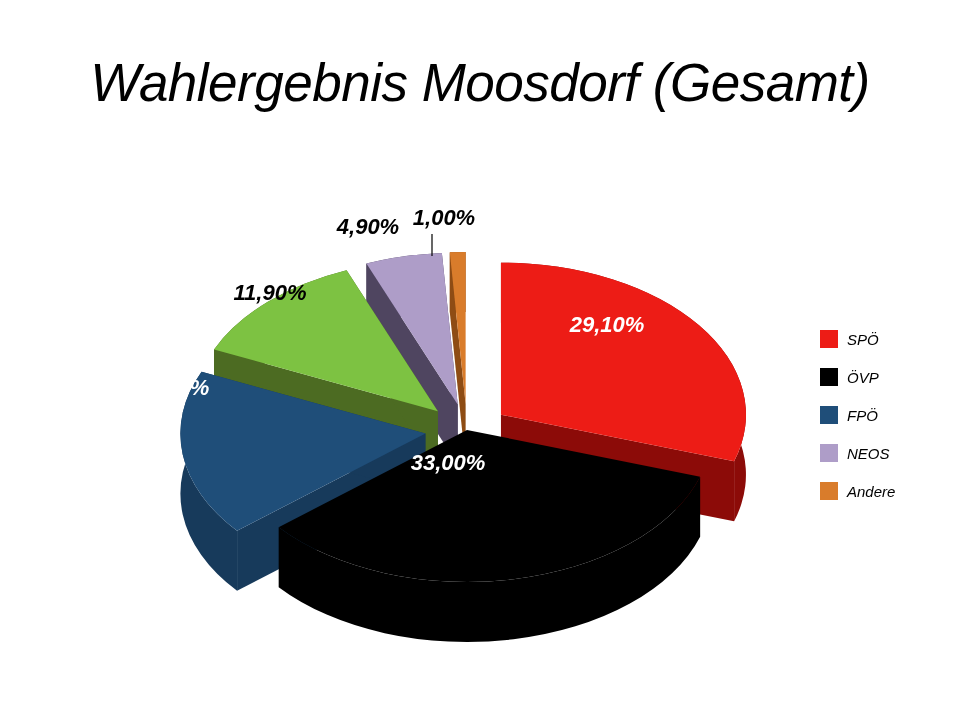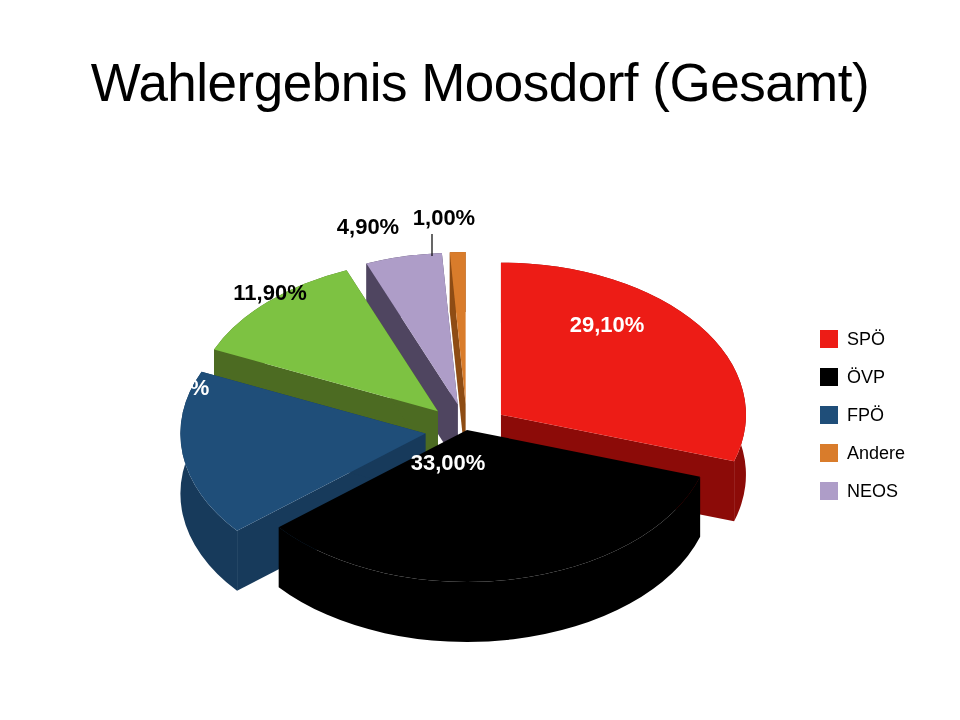--- a/index.html
+++ b/index.html
@@ -12,20 +12,21 @@
     height: 720px;
     font-family: "Liberation Sans", sans-serif;
     overflow: hidden;
     position: relative;
   }
   #slide {
     position: relative;
     width: 960px;
     height: 514px;
     background: #ffffff;
+    font-style: italic;
   }
   #chart-title {
     position: absolute;
     left: 0;
     top: 52px;
     width: 960px;
     text-align: center;
     font-family: "Liberation Sans", sans-serif;
     font-size: 53px;
     font-weight: 400;
@@ -52,21 +53,21 @@
     height: 38px;
   }
   .legend-swatch {
     width: 18px;
     height: 18px;
     flex: 0 0 18px;
     margin-right: 9px;
   }
   .legend-label {
     font-family: "Liberation Sans", sans-serif;
-    font-size: 18px;
+    font-size: 15px;
     color: #000000;
     line-height: 1;
     white-space: nowrap;
   }
   .slice-label {
     font-family: "Liberation Sans", sans-serif;
     font-weight: bold;
     font-size: 22px;
     white-space: nowrap;
     pointer-events: none;
@@ -128,22 +129,22 @@
       </div>
       <div class="legend-row">
         <span class="legend-swatch" style="background: rgb(0, 0, 0);"></span>
         <span class="legend-label">ÖVP</span>
       </div>
       <div class="legend-row">
         <span class="legend-swatch" style="background: rgb(31, 78, 121);"></span>
         <span class="legend-label">FPÖ</span>
       </div>
       <div class="legend-row">
+        <span class="legend-swatch" style="background: rgb(174, 157, 200);"></span>
+        <span class="legend-label">NEOS</span>
+      </div>
+      <div class="legend-row">
         <span class="legend-swatch" style="background: rgb(217, 124, 43);"></span>
         <span class="legend-label">Andere</span>
-      </div>
-      <div class="legend-row">
-        <span class="legend-swatch" style="background: rgb(174, 157, 200);"></span>
-        <span class="legend-label">NEOS</span>
       </div>
     </div>
 
 </div>
 
 </body></html>

